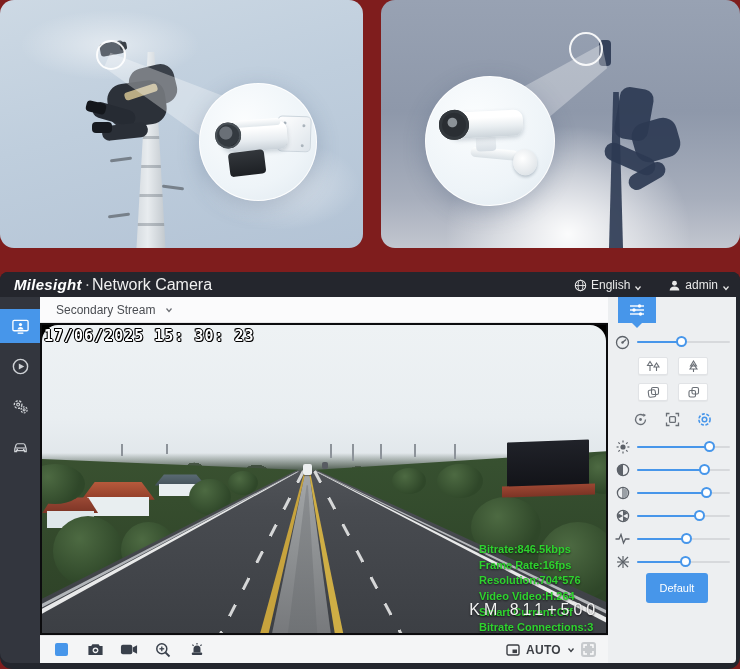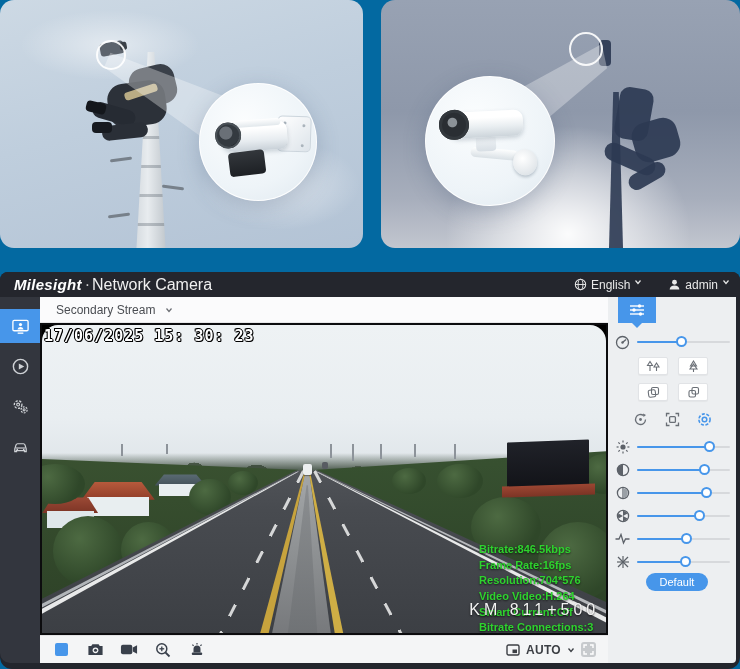--- a/index.html
+++ b/index.html
@@ -1,18 +1,18 @@
 <!DOCTYPE html>
 <html><head>
 <meta charset="utf-8">
 <style>
   * { margin:0; padding:0; box-sizing:border-box; }
   html,body { background:#000; }
   body { font-family:"Liberation Sans", sans-serif; }
-  .page { position:relative; width:740px; height:669px; background:#0369a1; overflow:hidden; }
+  .page { position:relative; width:740px; height:669px; background:#7f1d1d; overflow:hidden; }
 
   
   .photo { position:absolute; top:0; height:248px; border-radius:14px; overflow:hidden; }
   .photo-left { left:0; width:363px; background:linear-gradient(165deg,#cdd9e4 0%,#bfcedd 45%,#b3c3d5 100%); }
   .photo-right { left:381px; width:359px; background:linear-gradient(180deg,#98a2b3 0%,#8e98aa 45%,#a7aebc 80%,#c2c6cf 100%); }
   .sun-glow { position:absolute; left:52%; top:70%; width:340px; height:300px; transform:translate(-50%,-30%);
     background:radial-gradient(closest-side, rgba(255,255,255,.95), rgba(255,255,255,.45) 40%, rgba(255,255,255,0) 72%); }
   .cloud { position:absolute; border-radius:50%; background:radial-gradient(closest-side, rgba(255,255,255,.5), rgba(255,255,255,0)); }
 
   
@@ -59,21 +59,21 @@
   .pole-r { position:absolute; left:228px; top:92px; width:14px; height:156px; background:#2f3c55; clip-path:polygon(30% 0,70% 0,100% 100%,0 100%); opacity:.92; }
   .sil { position:absolute; background:#2d3a53; opacity:.92; border-radius:10px; }
 
   
   .app { position:absolute; left:0; top:272px; width:740px; height:397px; background:#23262d; border-radius:8px 8px 12px 12px; }
   .navbar { display:flex; align-items:center; height:25px; padding:0 10px 0 14px; background:#24262d; border-radius:8px 8px 0 0; }
   .logo { color:#fff; font-size:15px; font-weight:bold; font-style:italic; letter-spacing:.3px; }
   .prodname { color:#f0f0f0; font-size:16px; margin-left:3px; }
   .prodname:before { content:"·"; margin-right:2px; color:#cfcfcf; }
   .nav-right { margin-left:auto; display:flex; align-items:center; gap:6px; color:#e8e8e8; font-size:12px; }
-  .nav-group { display:flex; align-items:flex-start; gap:4px; cursor:pointer; }
+  .nav-group { display:flex; align-items:flex-end; gap:4px; cursor:pointer; }
   .nav-sep { width:14px; }
 
   .app-body { position:absolute; left:0; top:25px; right:0; bottom:0; display:flex; padding:0 4px 6px 0; }
   
   .sidebar { width:40px; background:#33363e; flex:0 0 40px; border-bottom-left-radius:10px; padding-top:12px; }
   .side-item { width:40px; height:34px; display:flex; align-items:center; justify-content:center; margin-bottom:6px; cursor:pointer; }
   .side-item.active { background:#4796ea; }
   .side-item svg { display:block; }
 
   
@@ -141,21 +141,21 @@
   .zf-btn { width:30px; height:18px; background:#fff; border:1px solid #e1e3e6; border-radius:2px; display:flex; align-items:center; justify-content:center; box-shadow:0 1px 1px rgba(0,0,0,.04); cursor:pointer; }
   .focus-icons { position:absolute; left:0; top:114px; width:100%; display:flex; justify-content:center; gap:16px; }
   .focus-icons .fi { width:16px; height:16px; display:flex; align-items:center; justify-content:center; cursor:pointer; }
   .slider { position:relative; flex:1; height:14px; }
   .slider .track { position:absolute; left:0; right:0; top:6px; height:2px; background:#d7d9dc; border-radius:1px; }
   .slider .fill { position:absolute; left:0; top:6px; height:2px; background:#4796ea; border-radius:1px; }
   .slider .handle { position:absolute; top:1px; width:11px; height:11px; margin-left:-5px; border-radius:50%; background:#fff; border:2px solid #4796ea; cursor:pointer; }
   .sliders-col { position:absolute; left:0; top:138px; width:100%; }
   .srow { display:flex; align-items:center; padding:0 6px 0 7px; height:23px; gap:7px; }
   .sicon { width:15px; height:15px; flex:0 0 15px; display:flex; align-items:center; justify-content:center; color:#5d6269; }
-  .default-btn { position:absolute; left:38px; top:276px; width:62px; height:18px; background:#4796ea; color:#fff; border:none; border-radius:9px; font-size:11px; font-family:"Liberation Sans",sans-serif; cursor:pointer; }
+  .default-btn { position:absolute; left:38px; top:276px; width:62px; height:30px; background:#4796ea; color:#fff; border:none; border-radius:3px; font-size:11px; font-family:"Liberation Sans",sans-serif; cursor:pointer; }
 </style>
 </head>
 <body>
 
 <div class="page">
 
   <div class="photo photo-left">
     <div class="cloud" style="left:20px;top:10px;width:180px;height:70px;"></div>
     <div class="cloud" style="left:200px;top:140px;width:160px;height:90px;"></div>
     <div class="pole-l"></div>

